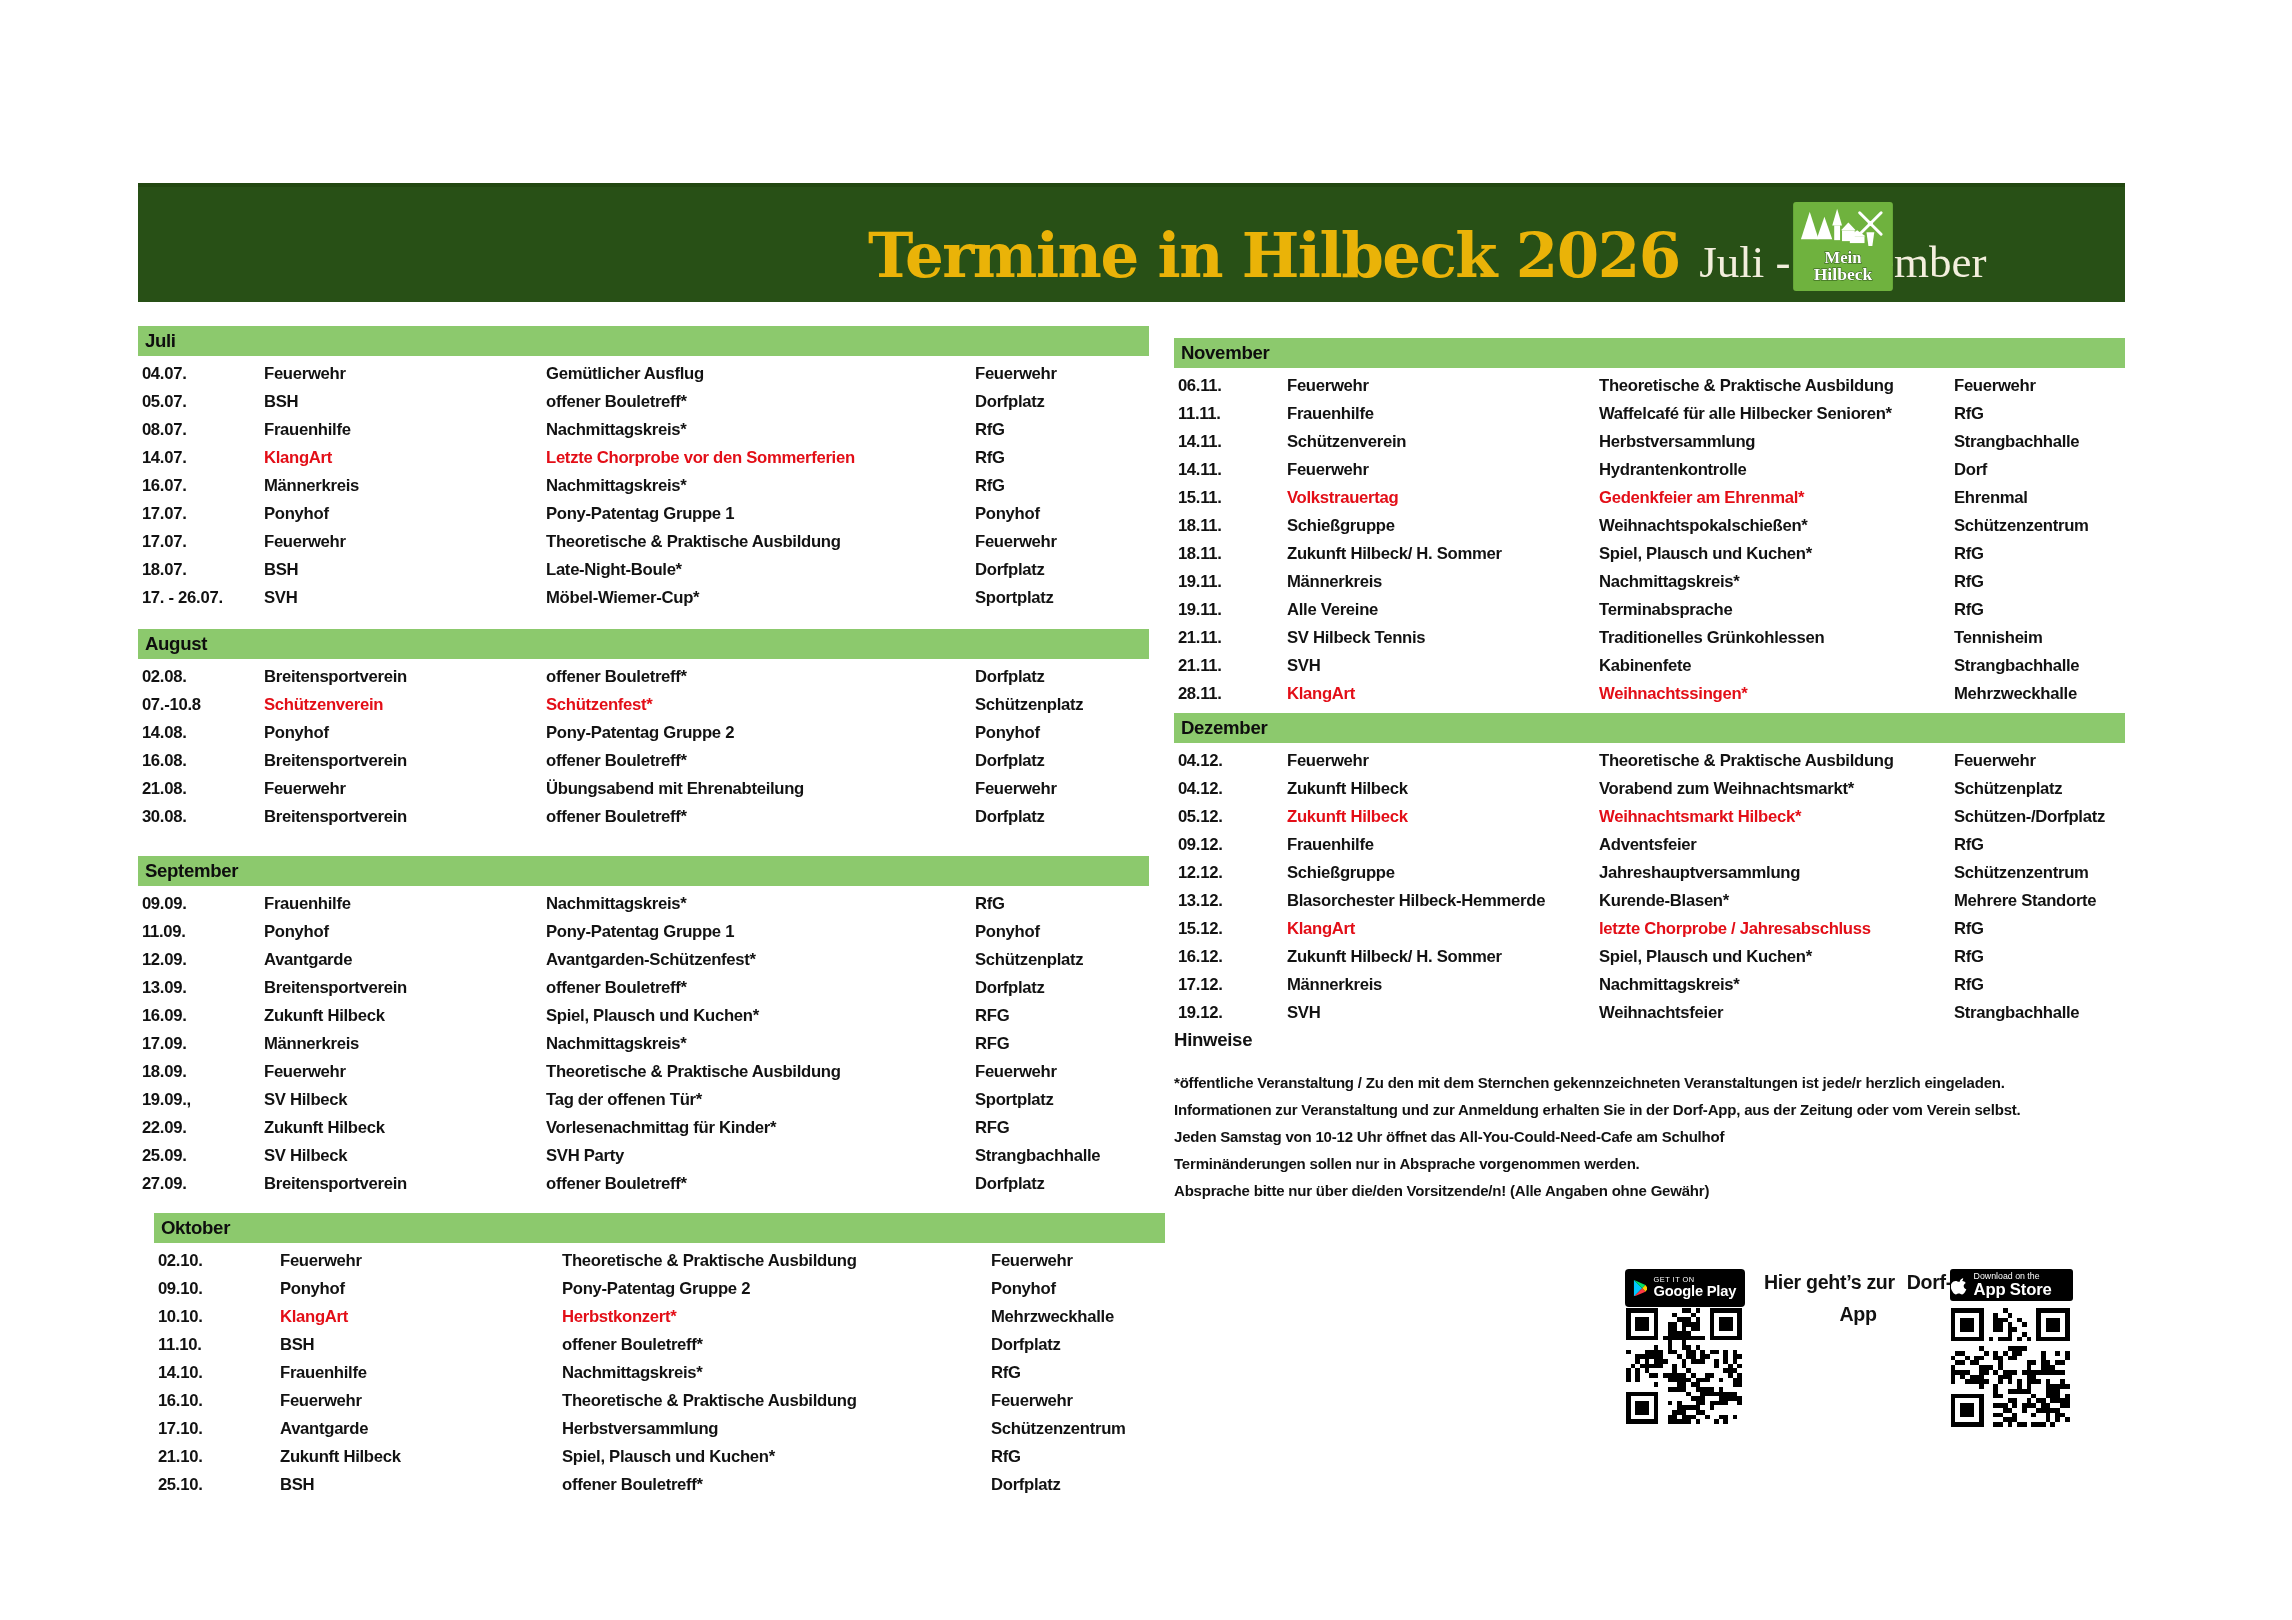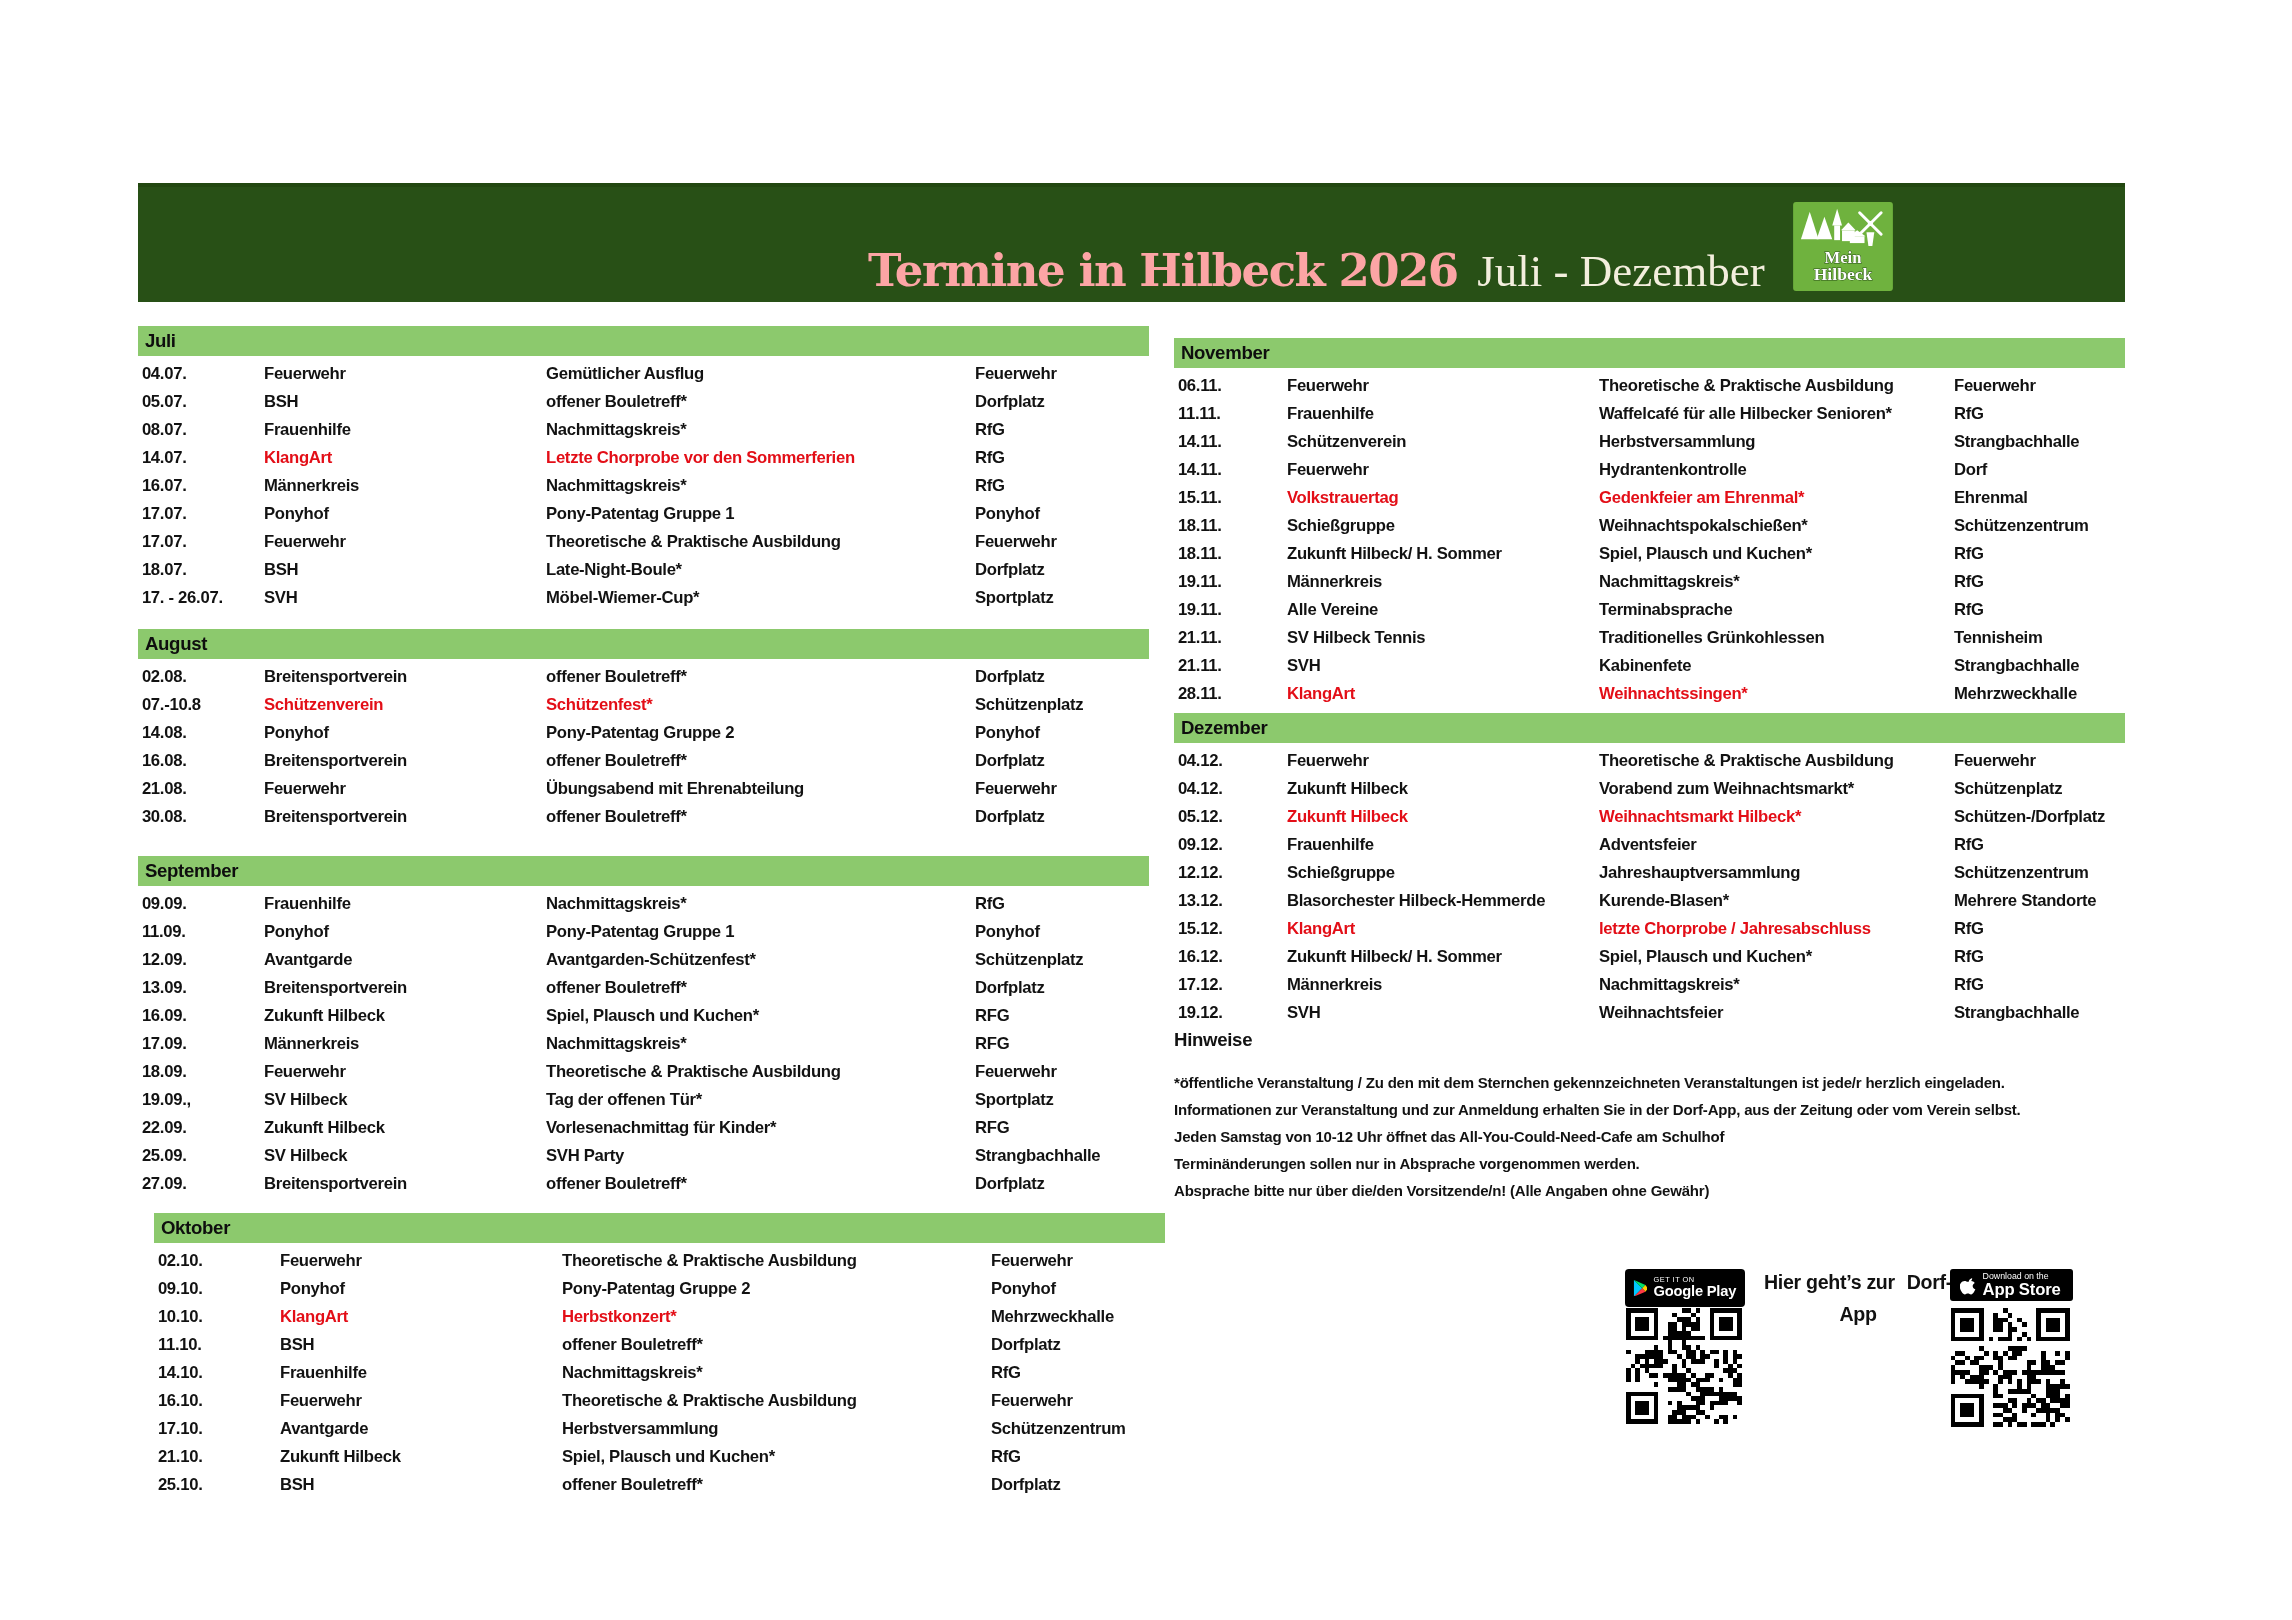--- a/index.html
+++ b/index.html
@@ -3,22 +3,22 @@
 <meta charset="utf-8">
 <style>
   html,body{margin:0;padding:0;background:#ffffff;}
   .page{position:relative;width:2293px;height:1620px;background:#ffffff;overflow:hidden;
         font-family:"Liberation Sans",sans-serif;color:#121212;}
 
   
   .header{position:absolute;left:138px;top:183px;width:1987px;height:119px;
           background:#285016;border-top:4.9px solid #224710;box-sizing:border-box;}
   .title-row{position:absolute;left:730px;top:0;height:100%;display:flex;align-items:baseline;padding-top:33px;box-sizing:border-box;}
-  .main-title{font-family:"DejaVu Serif",serif;font-weight:800;font-size:45px;letter-spacing:-1.5px;
-              color:#fca5a5;white-space:nowrap;margin-top:24px;}
+  .main-title{font-family:"DejaVu Serif",serif;font-weight:800;font-size:61px;letter-spacing:-1.5px;
+              color:#eab308;white-space:nowrap;}
   .sub-title{font-family:"Liberation Serif",serif;font-weight:400;font-size:45px;color:#f3eedd;
              margin-left:19.6px;white-space:nowrap;}
   .logo{position:absolute;left:1655px;top:14.7px;width:100px;height:67px;}
   .logo svg{display:block;}
   .logo text{font-family:"Liberation Serif",serif;font-weight:700;fill:#ffffff;
              stroke:#2a5216;stroke-width:0.9px;paint-order:stroke;}
 
   
   .month{position:absolute;}
   .tbl-left{width:1011px;}
@@ -35,21 +35,21 @@
 
   
   .notes-title{position:absolute;left:1174px;top:1029px;font-weight:700;font-size:18.6px;letter-spacing:-0.3px;}
   .notes{position:absolute;left:1174px;top:1069px;width:990px;}
   .note-line{font-weight:600;font-size:15px;letter-spacing:-0.2px;line-height:27px;white-space:nowrap;}
 
   
   .badge{position:absolute;background:#000;color:#fff;display:flex;align-items:center;
          box-sizing:border-box;}
   .badge-gp{left:1625px;top:1269px;width:120px;height:38px;border-radius:3.9px;padding:2px 7.8px;gap:6px;}
-  .badge-as{left:1950px;top:1269px;width:123px;height:32px;border-radius:2.9px;padding:2px 10px;gap:5.9px;}
+  .badge-as{left:1950px;top:1269px;width:123px;height:32px;border-radius:2.9px;padding:2px 1px;gap:5.9px;}
   .badge-text{display:flex;flex-direction:column;justify-content:center;line-height:1.05;}
   .badge-l1{font-size:7.4px;letter-spacing:0.5px;}
   .badge-as .badge-l1{font-size:8.8px;letter-spacing:0;}
   .badge-l2{font-size:14.7px;font-weight:700;letter-spacing:-0.2px;}
   .badge-as .badge-l2{font-size:16.7px;}
   .qr{position:absolute;background:#fff;}
   .qr-gp{left:1625px;top:1308px;width:118px;height:116px;}
   .qr-as{left:1950px;top:1308px;width:120px;height:119px;}
   .qr svg{width:100%;height:100%;shape-rendering:crispEdges;}
   .qr rect{fill:#000;}

